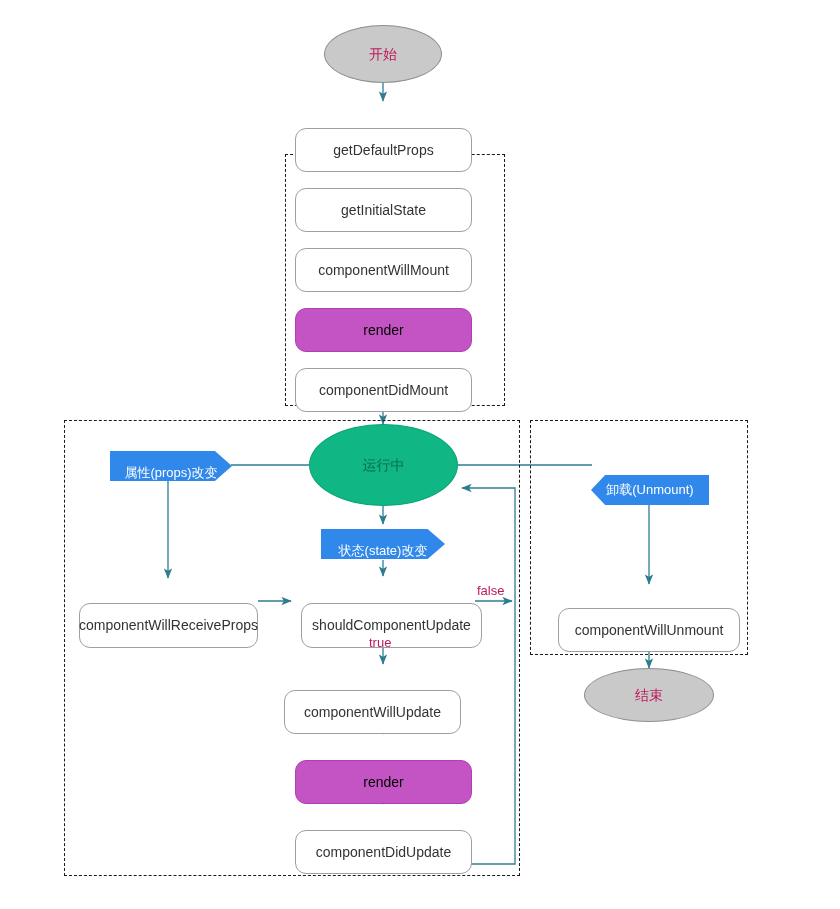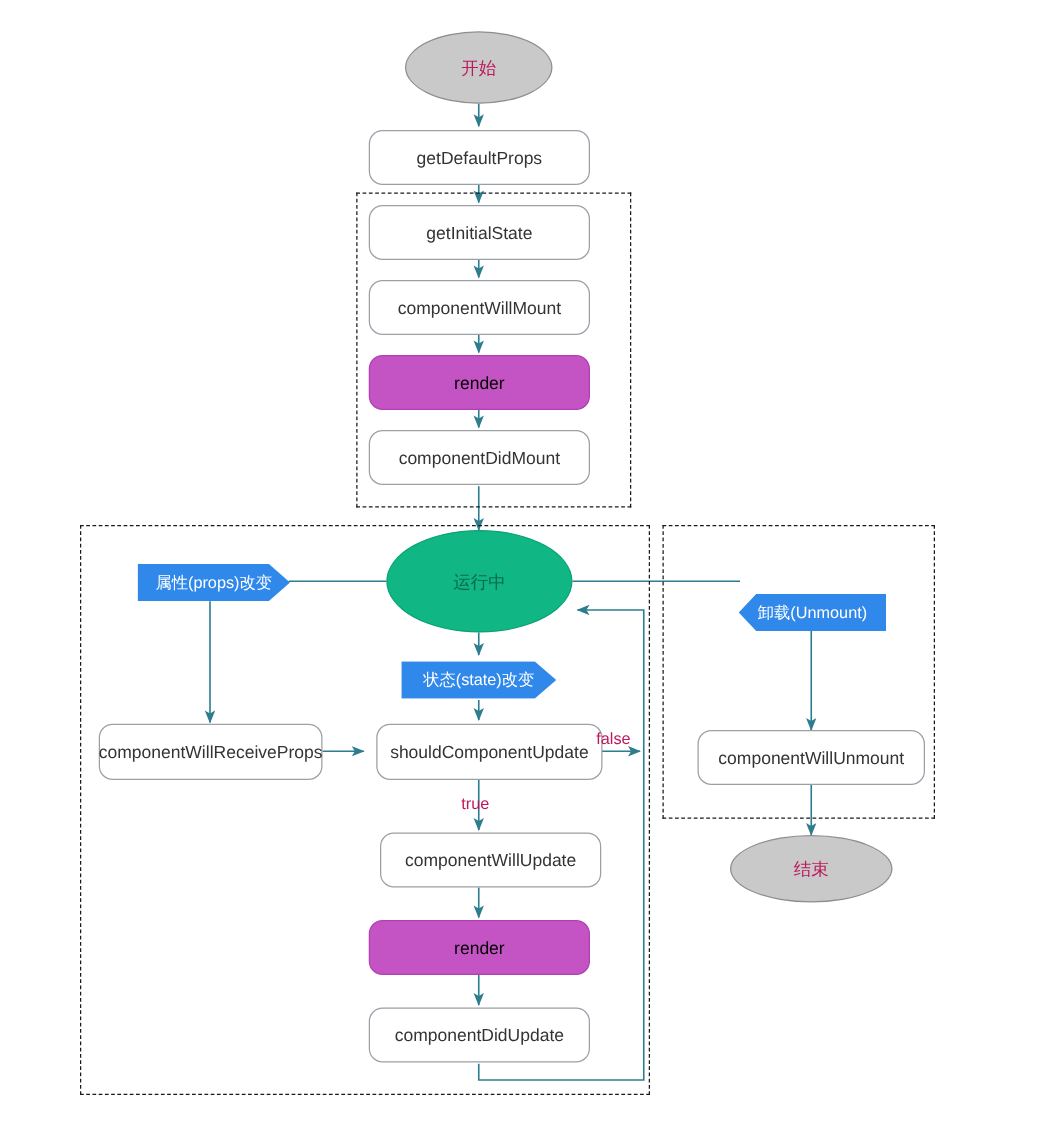--- a/index.html
+++ b/index.html
@@ -34,20 +34,21 @@
     text-align: center;
     color: #333333;
     font-size: 14px;
     line-height: 1.2;
     z-index: 5;
   }
   .proc {
     background: #ffffff;
     border: 1px solid #9aa0a6;
     border-radius: 11px;
+    margin-top: 24px;
   }
   .proc.render {
     background: #c454c4;
     border: 1px solid #b23fb2;
     color: #000000;
     align-items: center;
   }
   .terminal {
     background: #c9c9c9;
     border: 1px solid #8e8e8e;
@@ -62,20 +63,21 @@
   }
   .chev {
     color: #ffffff;
     font-size: 13px;
     background: #2f88ea;
     z-index: 6;
   }
   .chev.right-point {
     
     clip-path: polygon(0% 0%, 86% 0%, 100% 50%, 86% 100%, 0% 100%, 0% 100%);
+    align-items: flex-end;
   }
   .chev.left-point {
     
     clip-path: polygon(12% 0%, 100% 0%, 100% 100%, 12% 100%, 0% 50%);
     margin-top: 24px;
   }
   .edge-label {
     position: absolute;
     font-size: 13px;
     color: #be185d;
@@ -185,21 +187,21 @@
   </div>
 
   <div class="node proc" style="left:79px; top:579px; width:179px; height:45px;">
     <span>componentWillReceiveProps</span>
   </div>
 
   <div class="node proc" style="left:301px; top:579px; width:181px; height:45px;">
     <span>shouldComponentUpdate</span>
   </div>
 
-  <div class="node proc" style="left:304px; top:666px; width:177px; height:44px;">
+  <div class="node proc" style="left:284px; top:666px; width:177px; height:44px;">
     <span>componentWillUpdate</span>
   </div>
 
   <div class="node proc render" style="left:295px; top:736px; width:177px; height:44px;">
     <span>render</span>
   </div>
 
   <div class="node proc" style="left:558px; top:584px; width:182px; height:44px;">
     <span>componentWillUnmount</span>
   </div>

